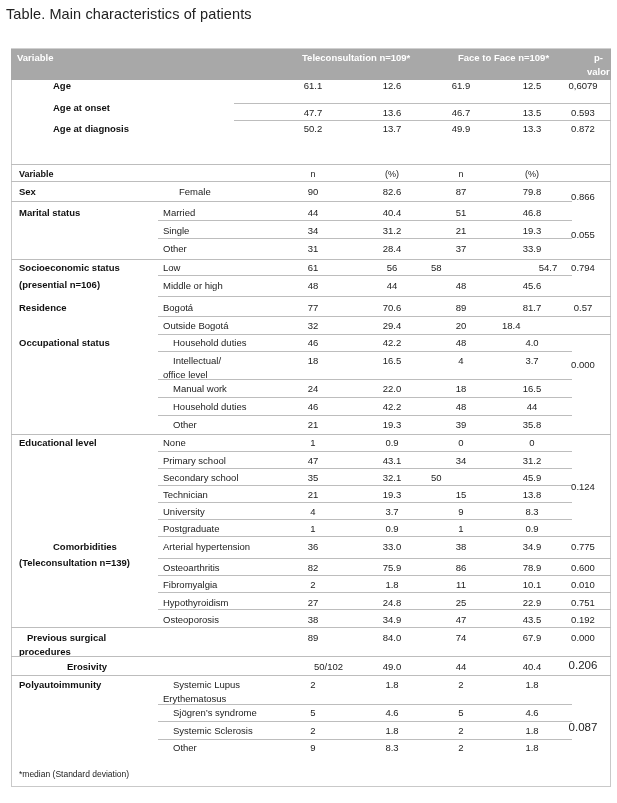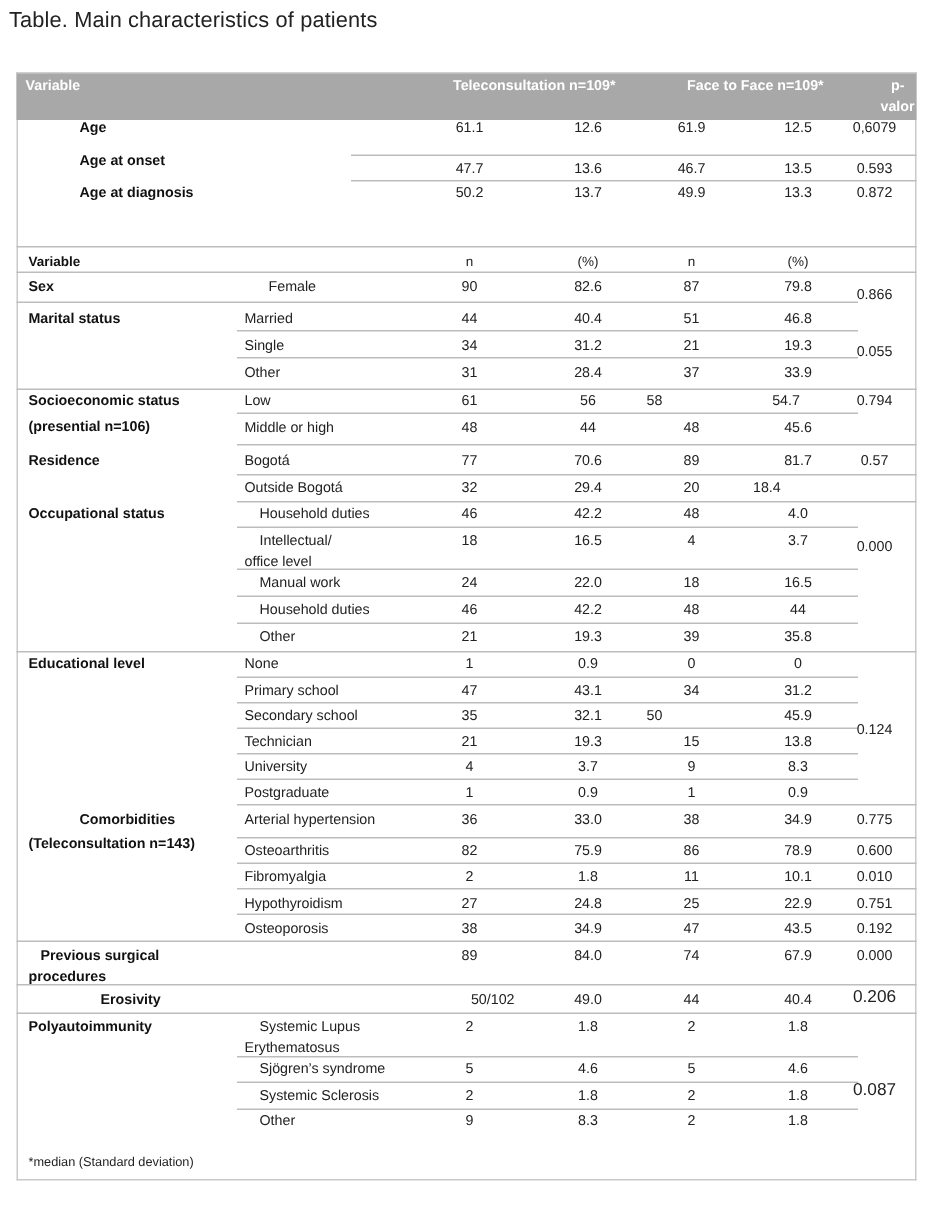--- a/index.html
+++ b/index.html
@@ -96,21 +96,21 @@
     <div class="hline" style="left: 158px; width: 414px; top: 220px;"></div>
     <div class="hline" style="left: 158px; width: 414px; top: 238px;"></div>
     <div class="cell" style="top: 229px; left: 553px; width: 60px; text-align: center;">0.055</div>
     <div class="hline" style="left: 11px; width: 600px; top: 259px;"></div>
     <div class="cell b" style="top: 262px; left: 19px;">Socioeconomic status</div>
     <div class="cell b" style="top: 279px; left: 19px;">(presential n=106)</div>
     <div class="cell" style="top: 262px; left: 163px;">Low</div>
     <div class="cell" style="top: 262px; left: 283px; width: 60px; text-align: center;">61</div>
     <div class="cell" style="top: 262px; left: 362px; width: 60px; text-align: center;">56</div>
     <div class="cell" style="top: 262px; left: 431px; width: 60px; text-align: left;">58</div>
-    <div class="cell" style="top: 262px; left: 494px; width: 60px; text-align: center;">54.7</div>
+    <div class="cell" style="top: 262px; left: 518px; width: 60px; text-align: center;">54.7</div>
     <div class="cell" style="top: 280px; left: 163px;">Middle or high</div>
     <div class="cell" style="top: 280px; left: 283px; width: 60px; text-align: center;">48</div>
     <div class="cell" style="top: 280px; left: 362px; width: 60px; text-align: center;">44</div>
     <div class="cell" style="top: 280px; left: 431px; width: 60px; text-align: center;">48</div>
     <div class="cell" style="top: 280px; left: 502px; width: 60px; text-align: center;">45.6</div>
     <div class="cell" style="top: 262px; left: 553px; width: 60px; text-align: center;">0.794</div>
     <div class="hline" style="left: 158px; width: 414px; top: 275px;"></div>
     <div class="hline" style="left: 158px; width: 453px; top: 296px;"></div>
     <div class="cell b" style="top: 302px; left: 19px;">Residence</div>
     <div class="cell" style="top: 302px; left: 163px;">Bogotá</div>
@@ -191,21 +191,21 @@
     <div class="cell" style="top: 523px; left: 431px; width: 60px; text-align: center;">1</div>
     <div class="cell" style="top: 523px; left: 502px; width: 60px; text-align: center;">0.9</div>
     <div class="hline" style="left: 158px; width: 414px; top: 451px;"></div>
     <div class="hline" style="left: 158px; width: 414px; top: 468px;"></div>
     <div class="hline" style="left: 158px; width: 414px; top: 485px;"></div>
     <div class="hline" style="left: 158px; width: 414px; top: 502px;"></div>
     <div class="hline" style="left: 158px; width: 414px; top: 519px;"></div>
     <div class="cell" style="top: 481px; left: 553px; width: 60px; text-align: center;">0.124</div>
     <div class="hline" style="left: 158px; width: 453px; top: 536px;"></div>
     <div class="cell b" style="top: 541px; left: 53px;">Comorbidities</div>
-    <div class="cell b" style="top: 557px; left: 19px;">(Teleconsultation n=143)</div>
+    <div class="cell b" style="top: 557px; left: 19px;">(Teleconsultation n=139)</div>
     <div class="cell" style="top: 541px; left: 163px;">Arterial hypertension</div>
     <div class="cell" style="top: 541px; left: 283px; width: 60px; text-align: center;">36</div>
     <div class="cell" style="top: 541px; left: 362px; width: 60px; text-align: center;">33.0</div>
     <div class="cell" style="top: 541px; left: 431px; width: 60px; text-align: center;">38</div>
     <div class="cell" style="top: 541px; left: 502px; width: 60px; text-align: center;">34.9</div>
     <div class="cell" style="top: 541px; left: 553px; width: 60px; text-align: center;">0.775</div>
     <div class="cell" style="top: 562px; left: 163px;">Osteoarthritis</div>
     <div class="cell" style="top: 562px; left: 283px; width: 60px; text-align: center;">82</div>
     <div class="cell" style="top: 562px; left: 362px; width: 60px; text-align: center;">75.9</div>
     <div class="cell" style="top: 562px; left: 431px; width: 60px; text-align: center;">86</div>

